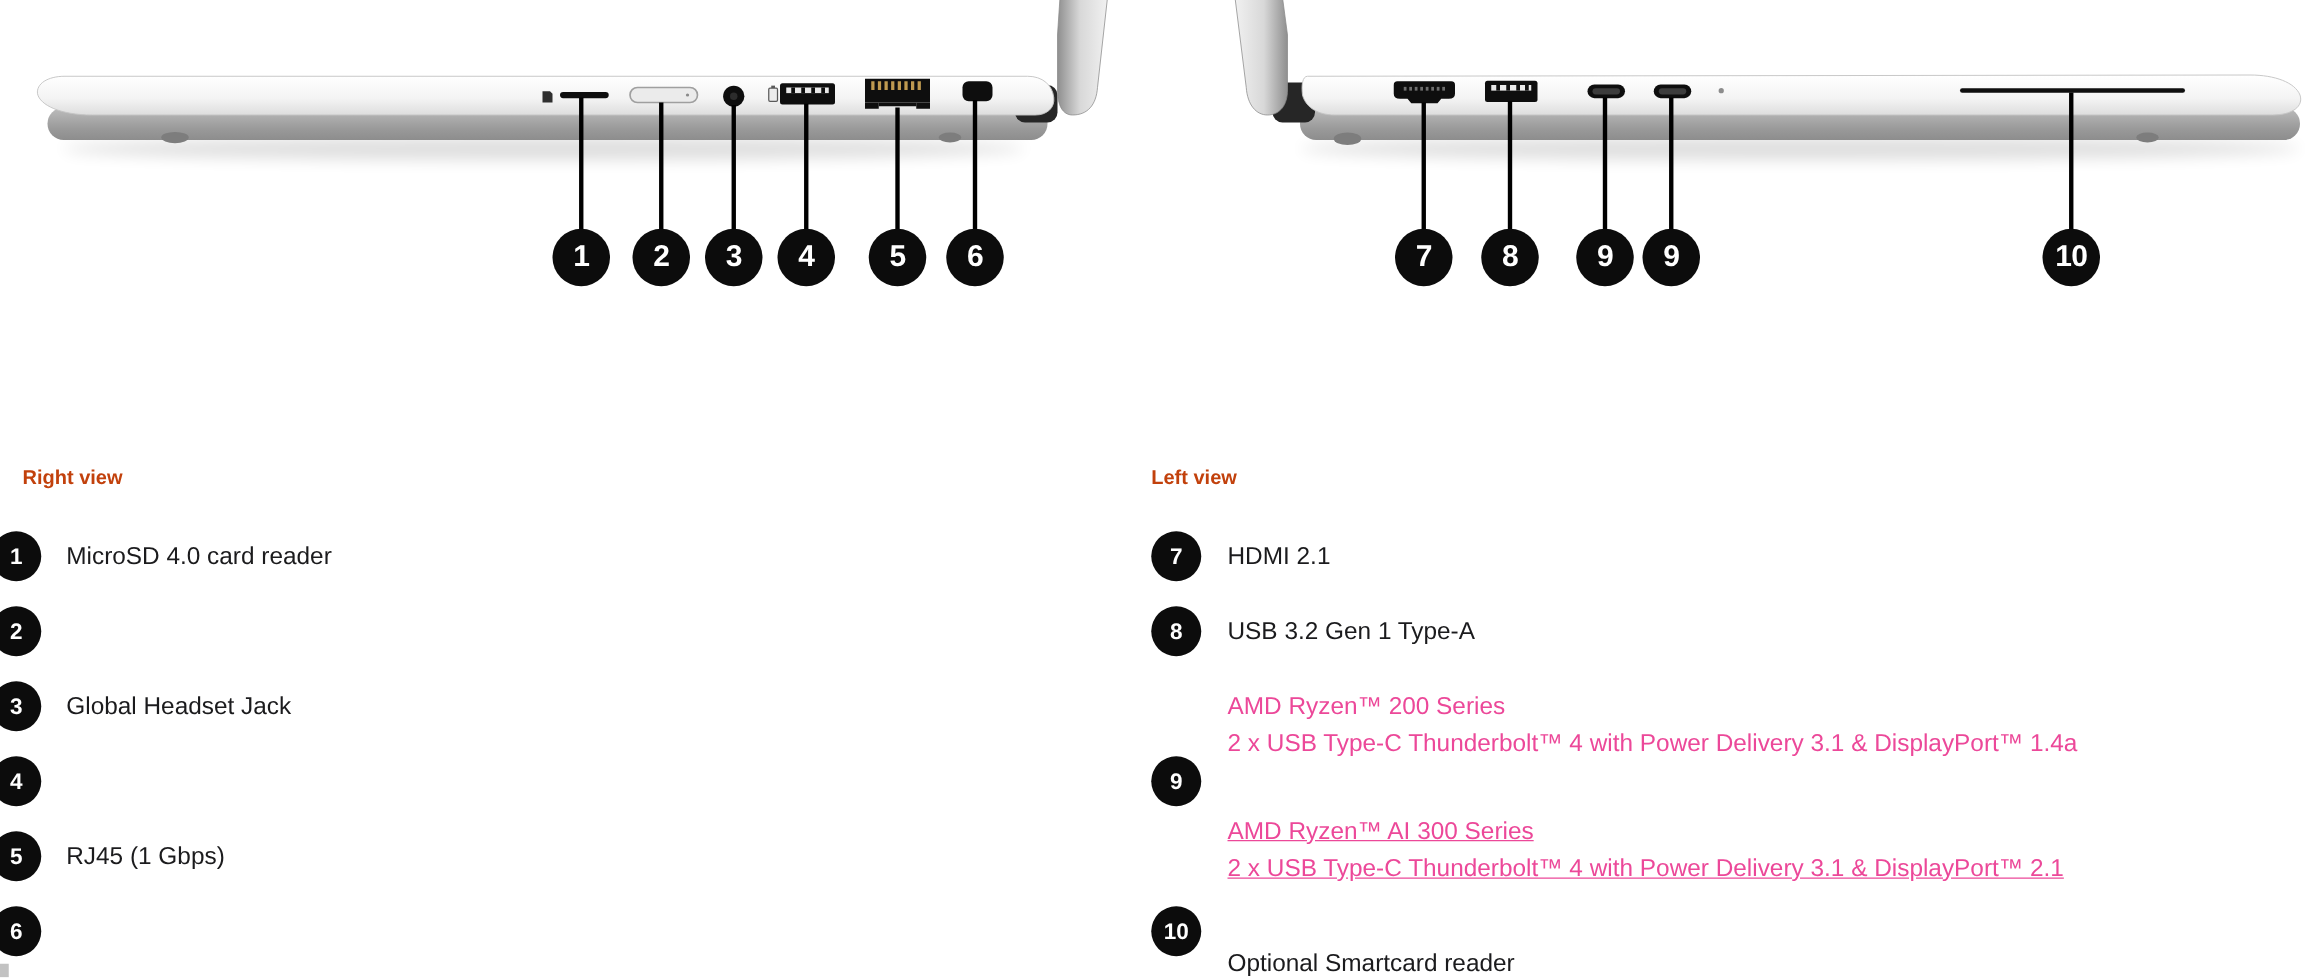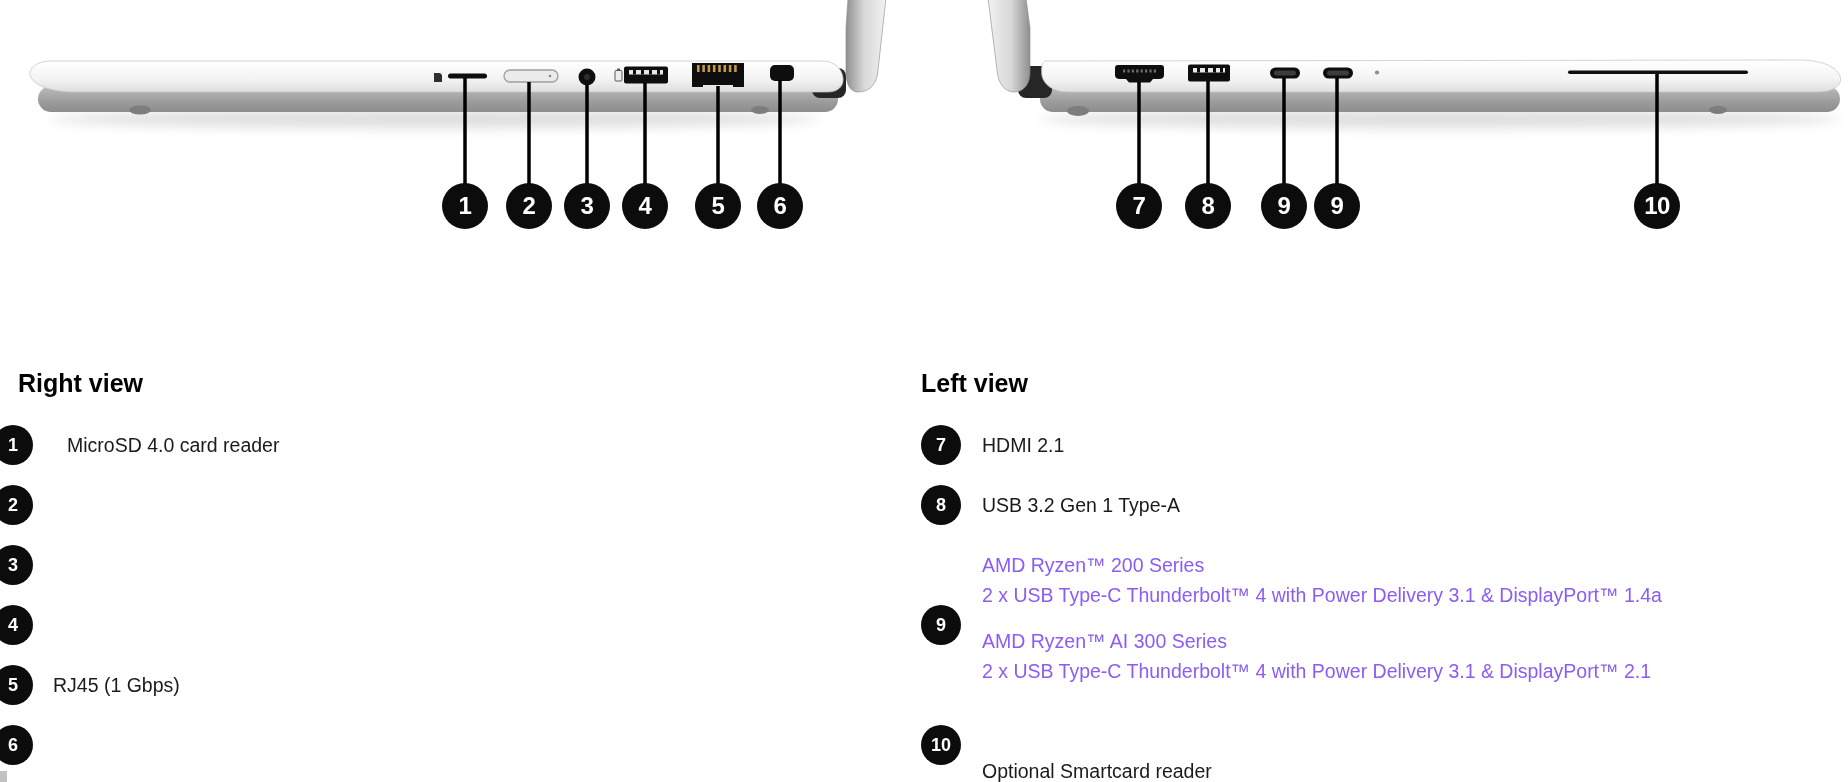--- a/index.html
+++ b/index.html
@@ -8,34 +8,34 @@
     font-family:"Liberation Sans", sans-serif;color:#1b1b1d;
   }
   
   .dbadge{
     position:absolute;width:46px;height:46px;border-radius:50%;
     background:#0c0c0c;color:#ffffff;display:flex;align-items:center;justify-content:center;
     font-size:24px;font-weight:600;letter-spacing:-0.5px;
   }
   
   .legend-title{
-    position:absolute;font-size:25px;font-weight:700;color:#000000;line-height:26px;
+    position:absolute;font-size:16px;font-weight:700;color:#c2410c;line-height:26px;
   }
   .lbadge{
     position:absolute;width:40px;height:40px;border-radius:50%;
     background:#0c0c0c;color:#ffffff;display:flex;align-items:center;justify-content:center;
     font-size:18px;font-weight:700;
   }
   .ltext{
     position:absolute;font-size:19.5px;color:#1b1b1d;line-height:40px;white-space:nowrap;
   }
   .lblock{
-    position:absolute;font-size:19.5px;color:#8b5cf6;line-height:30px;white-space:nowrap;
-  }
-  .lblock .grp + .grp{margin-top:16px;}
+    position:absolute;font-size:19.5px;color:#ec4899;line-height:30px;white-space:nowrap;
+  }
+  .lblock .grp + .grp{margin-top:40px;text-decoration:underline;}
   .artifact{
     position:absolute;left:0px;top:771px;width:7px;height:11px;background:#8f8f8f;opacity:.55;
   }
 </style>
 </head>
 <body>
 
 <div id="canvas">
 
   <svg width="1848" height="260" viewBox="0 0 1848 260" style="position:absolute;left:0;top:0;">
@@ -184,25 +184,26 @@
   <div class="dbadge" style="left:757px;top:183px;">6</div>
   <div class="dbadge" style="left:1116px;top:183px;">7</div>
   <div class="dbadge" style="left:1185px;top:183px;">8</div>
   <div class="dbadge" style="left:1261px;top:183px;">9</div>
   <div class="dbadge" style="left:1314px;top:183px;">9</div>
   <div class="dbadge" style="left:1634px;top:183px;">10</div>
 
   <div class="legend-title" style="left:18px;top:370px;">Right view</div>
 
   <div class="lbadge" style="left:-7px;top:425px;">1</div>
-  <div class="ltext" style="left:67px;top:425px;text-align:right;">MicroSD 4.0 card reader</div>
+  <div class="ltext" style="left:53px;top:425px;text-align:right;">MicroSD 4.0 card reader</div>
 
   <div class="lbadge" style="left:-7px;top:485px;">2</div>
 
   <div class="lbadge" style="left:-7px;top:545px;">3</div>
+  <div class="ltext" style="left:53px;top:545px;">Global Headset Jack</div>
 
   <div class="lbadge" style="left:-7px;top:605px;">4</div>
 
   <div class="lbadge" style="left:-7px;top:665px;">5</div>
   <div class="ltext" style="left:53px;top:665px;">RJ45 (1 Gbps)</div>
 
   <div class="lbadge" style="left:-7px;top:725px;">6</div>
 
   <div class="legend-title" style="left:921px;top:370px;">Left view</div>
 

